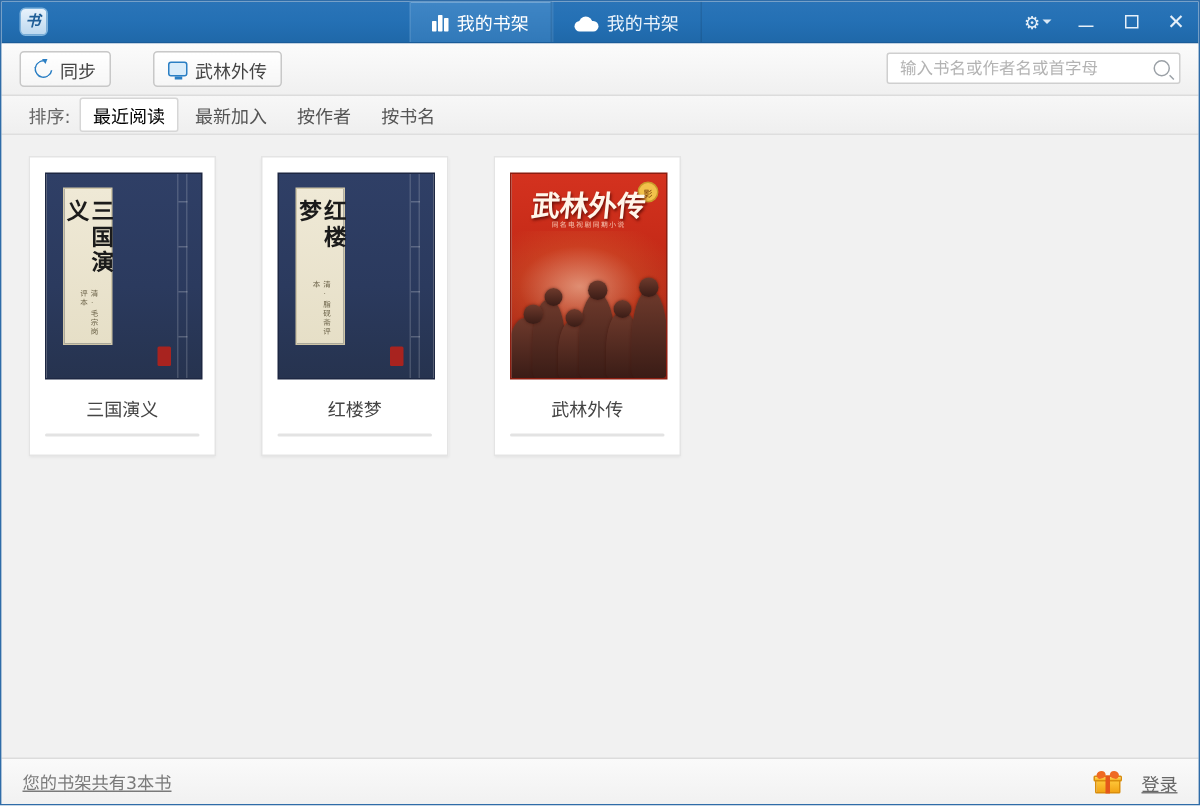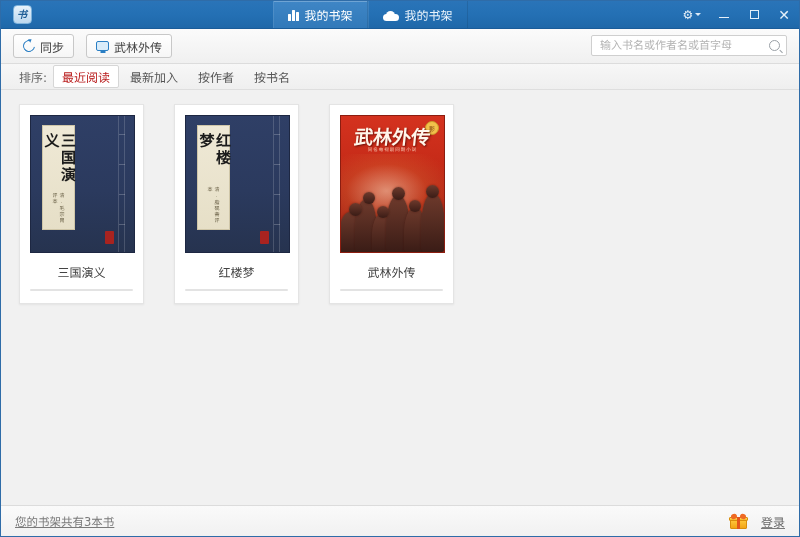--- a/index.html
+++ b/index.html
@@ -167,21 +167,21 @@
     display: inline-flex;
     align-items: center;
     gap: 5px;
     padding: 0 9px;
     background: linear-gradient(to bottom, #ffffff, #f6f6f6);
     border: 1px solid #c8c8c8;
     border-radius: 3px;
     font-size: 12px;
     color: #444;
     cursor: default;
-    margin-right: 12px;
+    margin-right: 28px;
   }
   .sync-icon {
     width: 12px; height: 12px;
     border: 1.6px solid #2b7fc4;
     border-radius: 50%;
     border-right-color: transparent;
     box-sizing: border-box;
     transform: rotate(-35deg);
     position: relative;
   }
@@ -267,21 +267,21 @@
     margin-right: 2px;
     color: #555;
     border: 1px solid transparent;
     border-radius: 2px;
     cursor: default;
     font-size: 12px;
   }
   .sort-item.active {
     background: #ffffff;
     border: 1px solid #d6d6d6;
-    color: #b91c1c;
+    color: #000000;
   }
 
   
   .shelf {
     flex: 1 1 auto;
     background: #f1f1f1;
     padding: 14px 18px;
     display: flex;
     align-items: flex-start;
     gap: 30px;

